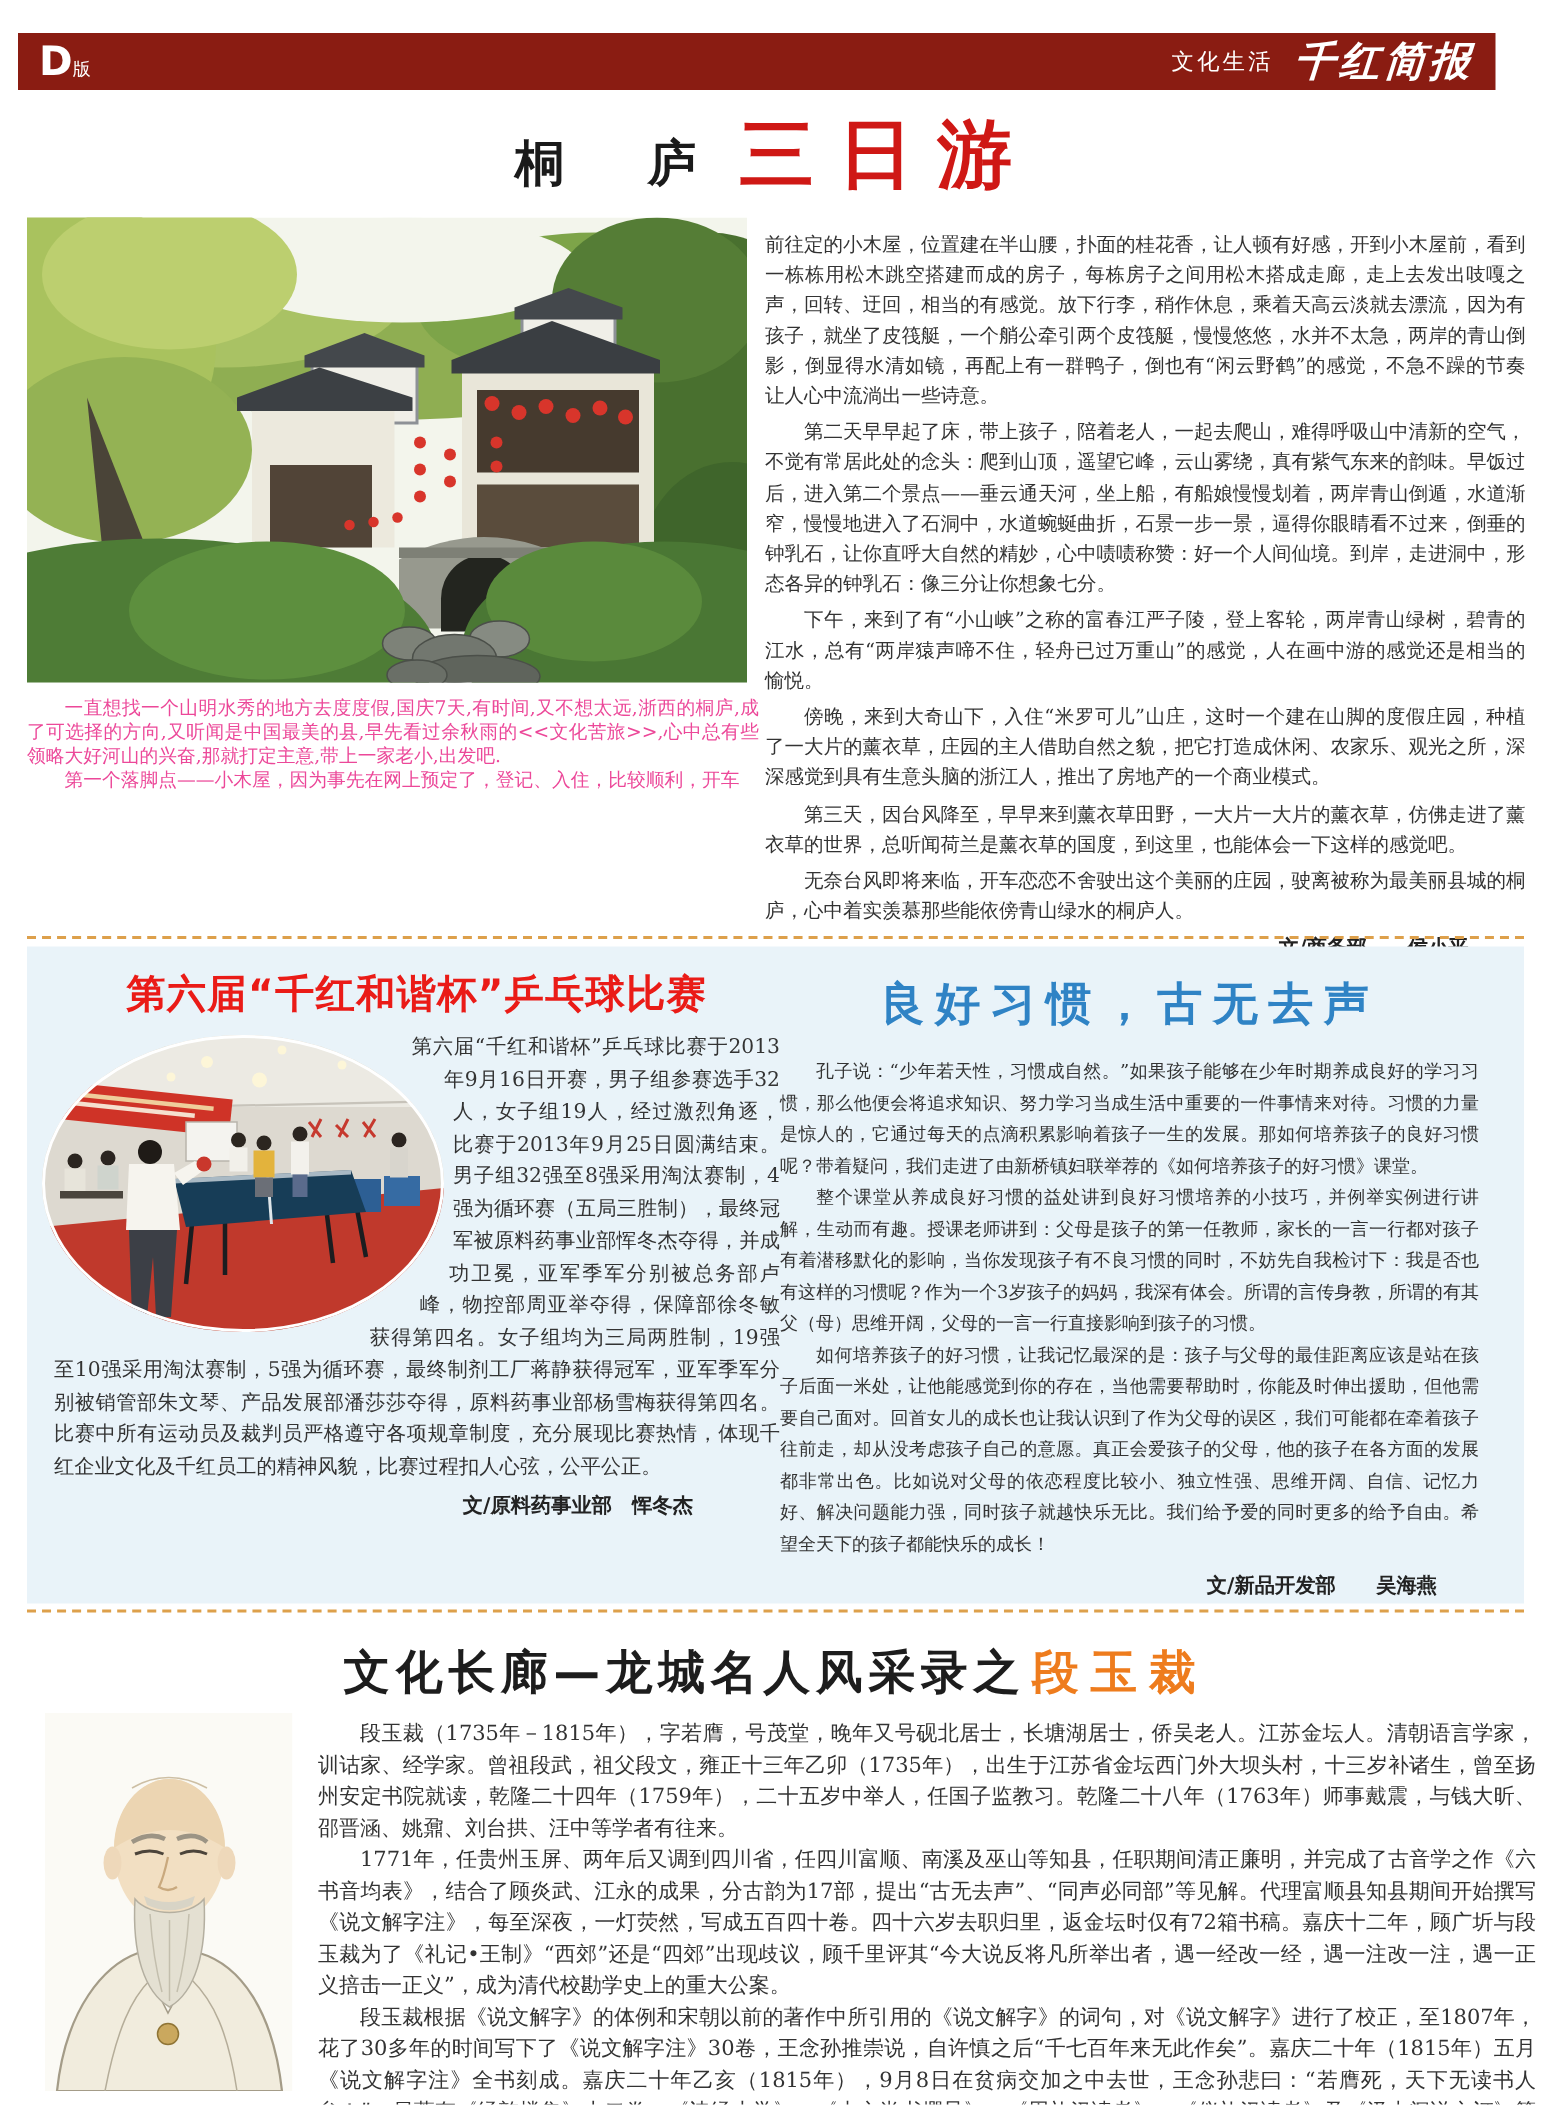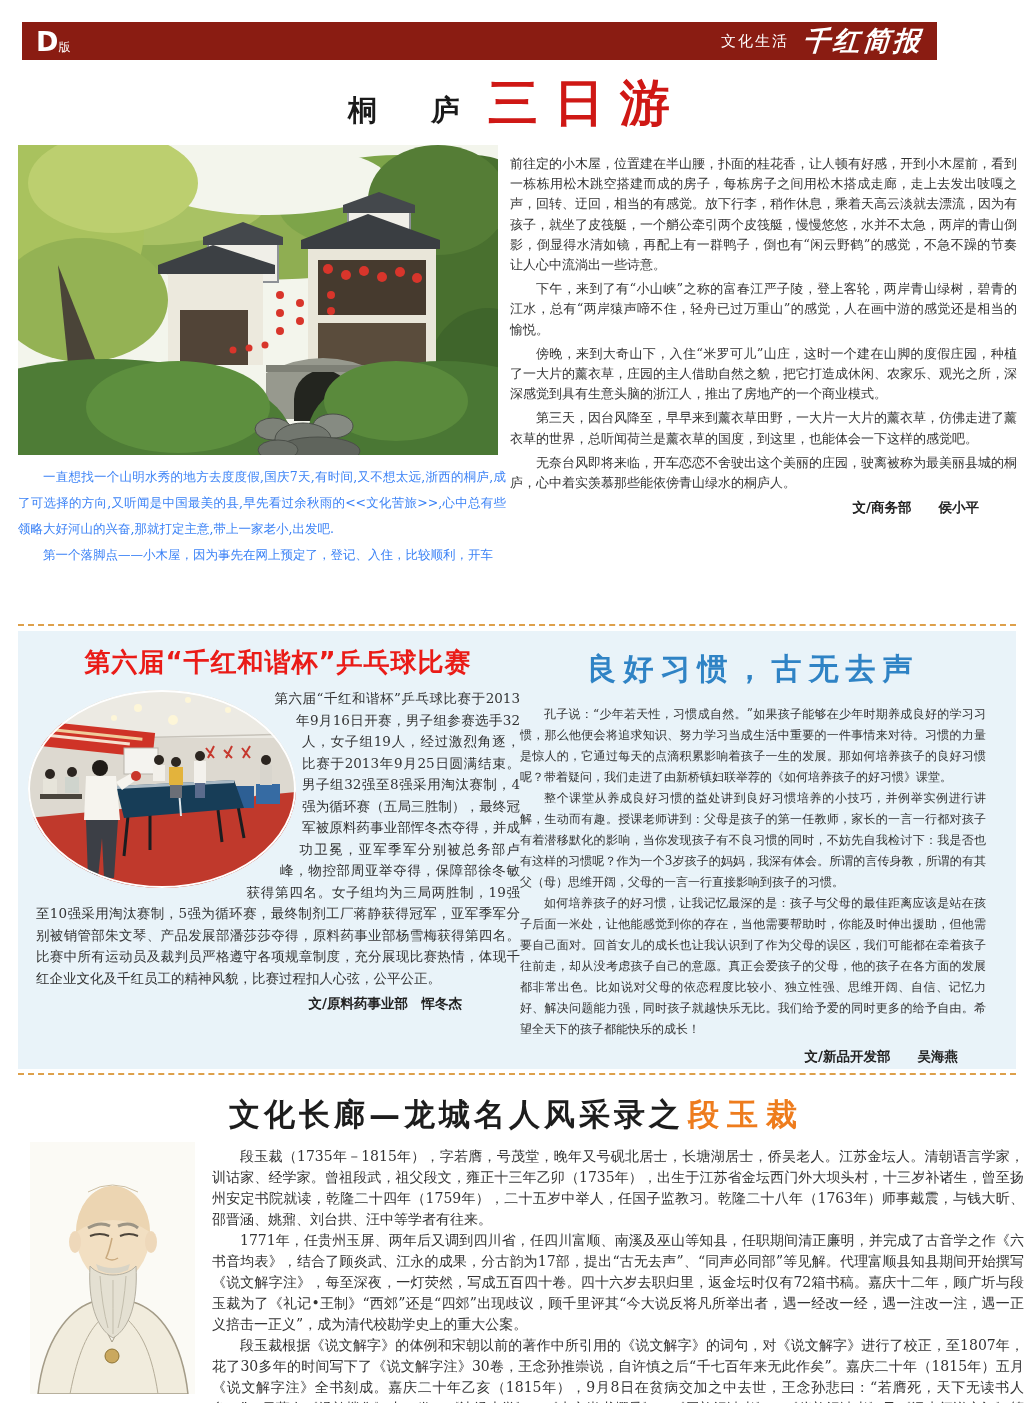--- a/index.html
+++ b/index.html
@@ -5,42 +5,42 @@
   html,body{margin:0;padding:0;}
   body{
     width:1034px;height:1403px;background:#ffffff;
     font-family:"DejaVu Serif","Liberation Serif",serif;
     color:#2e2e2e;position:relative;overflow:hidden;
   }
   .page{position:absolute;inset:0;}
 
   
   .masthead-bar{
-    position:absolute;left:22px;top:22px;width:915px;height:38px;
+    position:absolute;left:12px;top:22px;width:985px;height:38px;
     background:#8a1c12;color:#fff;display:flex;align-items:center;
     justify-content:space-between;padding:0 14px;box-sizing:border-box;
   }
   .edition{font-family:"DejaVu Sans","Liberation Sans",sans-serif;font-size:27px;font-weight:bold;line-height:1;}
   .edition .suffix{font-size:12px;font-weight:normal;}
   .masthead-right{display:flex;align-items:center;gap:14px;}
   .section-label{font-family:"DejaVu Sans","Liberation Sans",sans-serif;font-size:15px;letter-spacing:2px;}
   .masthead-title{font-size:27px;font-weight:bold;font-style:italic;letter-spacing:3px;transform:skewX(-4deg);}
 
   
   .main-title{
     position:absolute;top:70px;left:0;width:100%;text-align:center;
     font-family:"DejaVu Sans","Liberation Sans",sans-serif;white-space:nowrap;
   }
-  .main-title .black{font-size:29px;font-weight:bold;color:#1a1a1a;letter-spacing:22px;}
+  .main-title .black{font-size:33px;font-weight:bold;color:#1a1a1a;letter-spacing:22px;}
   .main-title .red{font-size:50px;font-weight:bold;color:#cf1815;letter-spacing:16px;margin-left:6px;}
 
   .photo1{position:absolute;left:18px;top:145px;width:480px;height:310px;}
   .travel-left{
     position:absolute;left:18px;top:464px;width:488px;
-    font-size:12.5px;line-height:26px;text-align:justify;color:#3b82f6;
+    font-size:12.5px;line-height:16px;text-align:justify;color:#ec4899;
   }
   .travel-left p{margin:0;text-indent:2em;}
   .travel-right{
     position:absolute;left:506px;top:150px;width:515px;
     font-size:13px;line-height:20.2px;text-align:justify;color:#333;
   }
   .travel-right p{margin:4px;text-indent:2em;}
   .travel-right p.no-indent{text-indent:0;}
   .byline{font-weight:bold;text-align:right;color:#222;}
   .travel-byline{margin-top:4px;padding-right:42px;font-size:13.5px;}
@@ -171,20 +171,21 @@
     </svg>
   </div>
 
   <div class="travel-left">
     <p>一直想找一个山明水秀的地方去度度假,国庆7天,有时间,又不想太远,浙西的桐庐,成了可选择的方向,又听闻是中国最美的县,早先看过余秋雨的&lt;&lt;文化苦旅&gt;&gt;,心中总有些领略大好河山的兴奋,那就打定主意,带上一家老小,出发吧.</p>
     <p>第一个落脚点——小木屋，因为事先在网上预定了，登记、入住，比较顺利，开车</p>
   </div>
 
   <div class="travel-right">
     <p class="no-indent">前往定的小木屋，位置建在半山腰，扑面的桂花香，让人顿有好感，开到小木屋前，看到一栋栋用松木跳空搭建而成的房子，每栋房子之间用松木搭成走廊，走上去发出吱嘎之声，回转、迂回，相当的有感觉。放下行李，稍作休息，乘着天高云淡就去漂流，因为有孩子，就坐了皮筏艇，一个艄公牵引两个皮筏艇，慢慢悠悠，水并不太急，两岸的青山倒影，倒显得水清如镜，再配上有一群鸭子，倒也有“闲云野鹤”的感觉，不急不躁的节奏让人心中流淌出一些诗意。</p>
+    <p>第二天早早起了床，带上孩子，陪着老人，一起去爬山，难得呼吸山中清新的空气，不觉有常居此处的念头：爬到山顶，遥望它峰，云山雾绕，真有紫气东来的韵味。早饭过后，进入第二个景点——垂云通天河，坐上船，有船娘慢慢划着，两岸青山倒遁，水道渐窄，慢慢地进入了石洞中，水道蜿蜒曲折，石景一步一景，逼得你眼睛看不过来，倒垂的钟乳石，让你直呼大自然的精妙，心中啧啧称赞：好一个人间仙境。到岸，走进洞中，形态各异的钟乳石：像三分让你想象七分。</p>
     <p>下午，来到了有“小山峡”之称的富春江严子陵，登上客轮，两岸青山绿树，碧青的江水，总有“两岸猿声啼不住，轻舟已过万重山”的感觉，人在画中游的感觉还是相当的愉悦。</p>
     <p>傍晚，来到大奇山下，入住“米罗可儿”山庄，这时一个建在山脚的度假庄园，种植了一大片的薰衣草，庄园的主人借助自然之貌，把它打造成休闲、农家乐、观光之所，深深感觉到具有生意头脑的浙江人，推出了房地产的一个商业模式。</p>
     <p>第三天，因台风降至，早早来到薰衣草田野，一大片一大片的薰衣草，仿佛走进了薰衣草的世界，总听闻荷兰是薰衣草的国度，到这里，也能体会一下这样的感觉吧。</p>
     <p>无奈台风即将来临，开车恋恋不舍驶出这个美丽的庄园，驶离被称为最美丽县城的桐庐，心中着实羡慕那些能依傍青山绿水的桐庐人。</p>
     <div class="byline travel-byline">文/商务部　　侯小平</div>
   </div>
 
   <div class="dashed-sep sep1"></div>
 
   <div class="mid-section">

